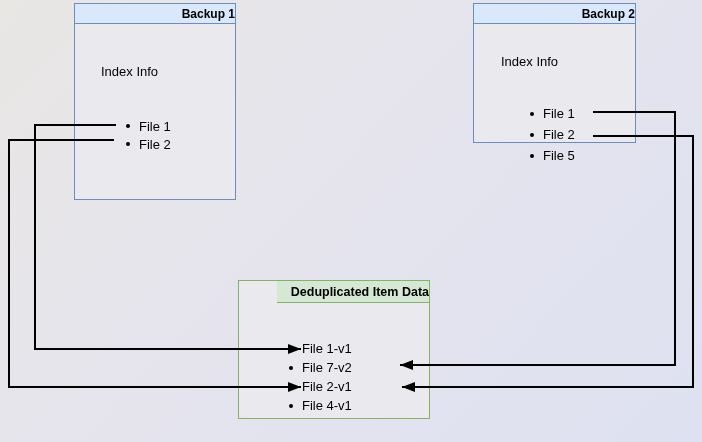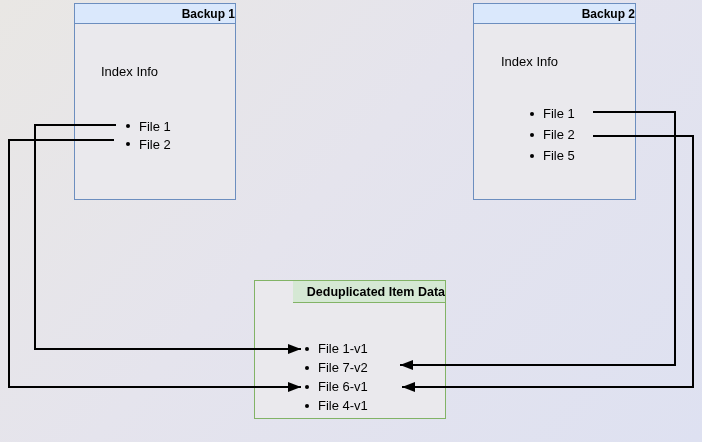--- a/index.html
+++ b/index.html
@@ -82,53 +82,53 @@
         <span class="dot"></span>
         <span>File 1</span>
       </li>
       <li>
         <span class="dot"></span>
         <span>File 2</span>
       </li>
     </ul>
   </div>
 
-  <div class="node blue b2" style="left:473px; top:3px; width:163px; height:197px;">
+  <div class="node blue b2" style="left:473px; top:3px; width:163px; height:140px;">
     <div class="node-header">Backup 2</div>
     <div class="index-label" style="left:27px; top:50px;">Index Info</div>
     <ul class="filelist" style="left:56px; top:99px;">
       <li>
         <span class="dot"></span>
         <span>File 1</span>
       </li>
       <li>
         <span class="dot"></span>
         <span>File 2</span>
       </li>
       <li>
         <span class="dot"></span>
         <span>File 5</span>
       </li>
     </ul>
   </div>
 
-  <div class="node green dd" style="left:254px; top:280px; width:192px; height:139px;padding-left:38px;">
+  <div class="node green dd" style="left:238px; top:280px; width:192px; height:139px;padding-left:38px;">
     <div class="node-header">Deduplicated Item Data</div>
     <ul class="filelist" style="left:50px; top:58px;">
       <li>
         <span class="dot"></span>
         <span>File 1-v1</span>
       </li>
       <li>
         <span class="dot"></span>
         <span>File 7-v2</span>
       </li>
       <li>
         <span class="dot"></span>
-        <span>File 6-v1</span>
+        <span>File 2-v1</span>
       </li>
       <li>
         <span class="dot"></span>
         <span>File 4-v1</span>
       </li>
     </ul>
   </div>
 
   <svg class="wires" viewBox="0 0 702 442">
     <defs>

